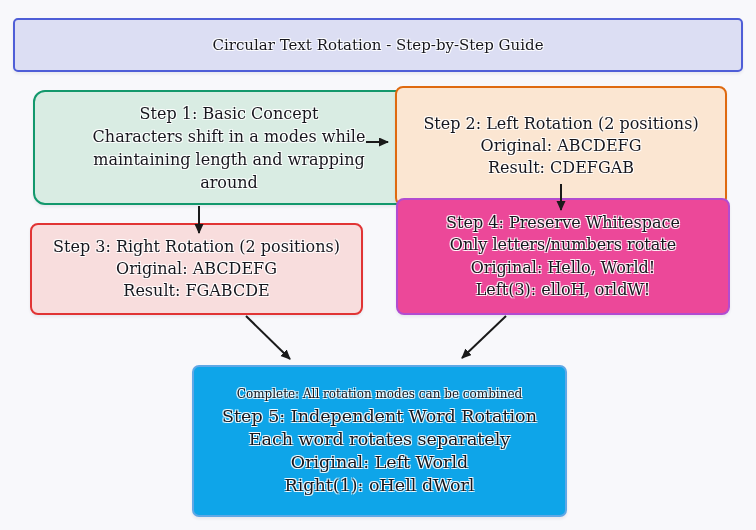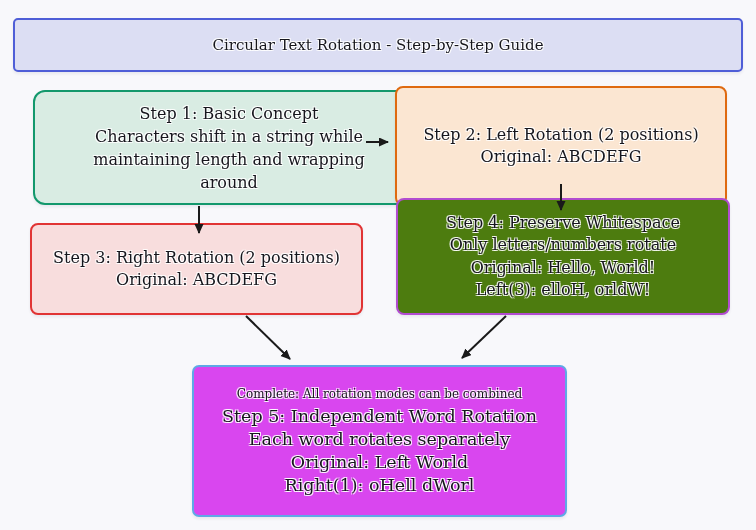--- a/index.html
+++ b/index.html
@@ -56,28 +56,28 @@
   }
   #node-step3 {
     left: 30px; top: 223px; width: 333px; height: 92px;
     background: #f8dddd;
     border: 2.5px solid #e13434;
     border-radius: 8px;
     font-size: 16px; line-height: 22px; align-items: center;
   }
   #node-step4 {
     left: 396px; top: 198px; width: 334px; height: 117px;
-    background: #4d7c0f;
+    background: #ec4899;
     border: 2.5px solid #b24cd0;
     border-radius: 8px;
     font-size: 16px; line-height: 22.5px;
   }
   #node-step5 {
     left: 192px; top: 365px; width: 375px; height: 152px;
-    background: #d946ef;
+    background: #0ea5e9;
     border: 2.5px solid #5fa8e6;
     border-radius: 7px;
     font-size: 17.5px; line-height: 23px;
   }
   #node-step5 .small {
     font-size: 12px; line-height: 16px;
   }
   #node-step5 .gap { height: 3px; }
   #arrow-layer {
     position: absolute;
@@ -90,33 +90,35 @@
 <body>
 
 <div id="canvas">
 
   <div class="node" id="title-banner">
     <div class="line">Circular Text Rotation - Step-by-Step Guide</div>
   </div>
 
   <div class="node" id="node-step1">
     <div class="line">Step 1: Basic Concept</div>
-    <div class="line">Characters shift in a string while</div>
+    <div class="line">Characters shift in a modes while</div>
     <div class="line">maintaining length and wrapping</div>
     <div class="line">around</div>
   </div>
 
   <div class="node" id="node-step2">
     <div class="line">Step 2: Left Rotation (2 positions)</div>
     <div class="line">Original: ABCDEFG</div>
+    <div class="line">Result: CDEFGAB</div>
   </div>
 
   <div class="node" id="node-step3">
     <div class="line">Step 3: Right Rotation (2 positions)</div>
     <div class="line">Original: ABCDEFG</div>
+    <div class="line">Result: FGABCDE</div>
   </div>
 
   <div class="node" id="node-step4">
     <div class="line">Step 4: Preserve Whitespace</div>
     <div class="line">Only letters/numbers rotate</div>
     <div class="line">Original: Hello, World!</div>
     <div class="line">Left(3): elloH, orldW!</div>
   </div>
 
   <div class="node" id="node-step5">

